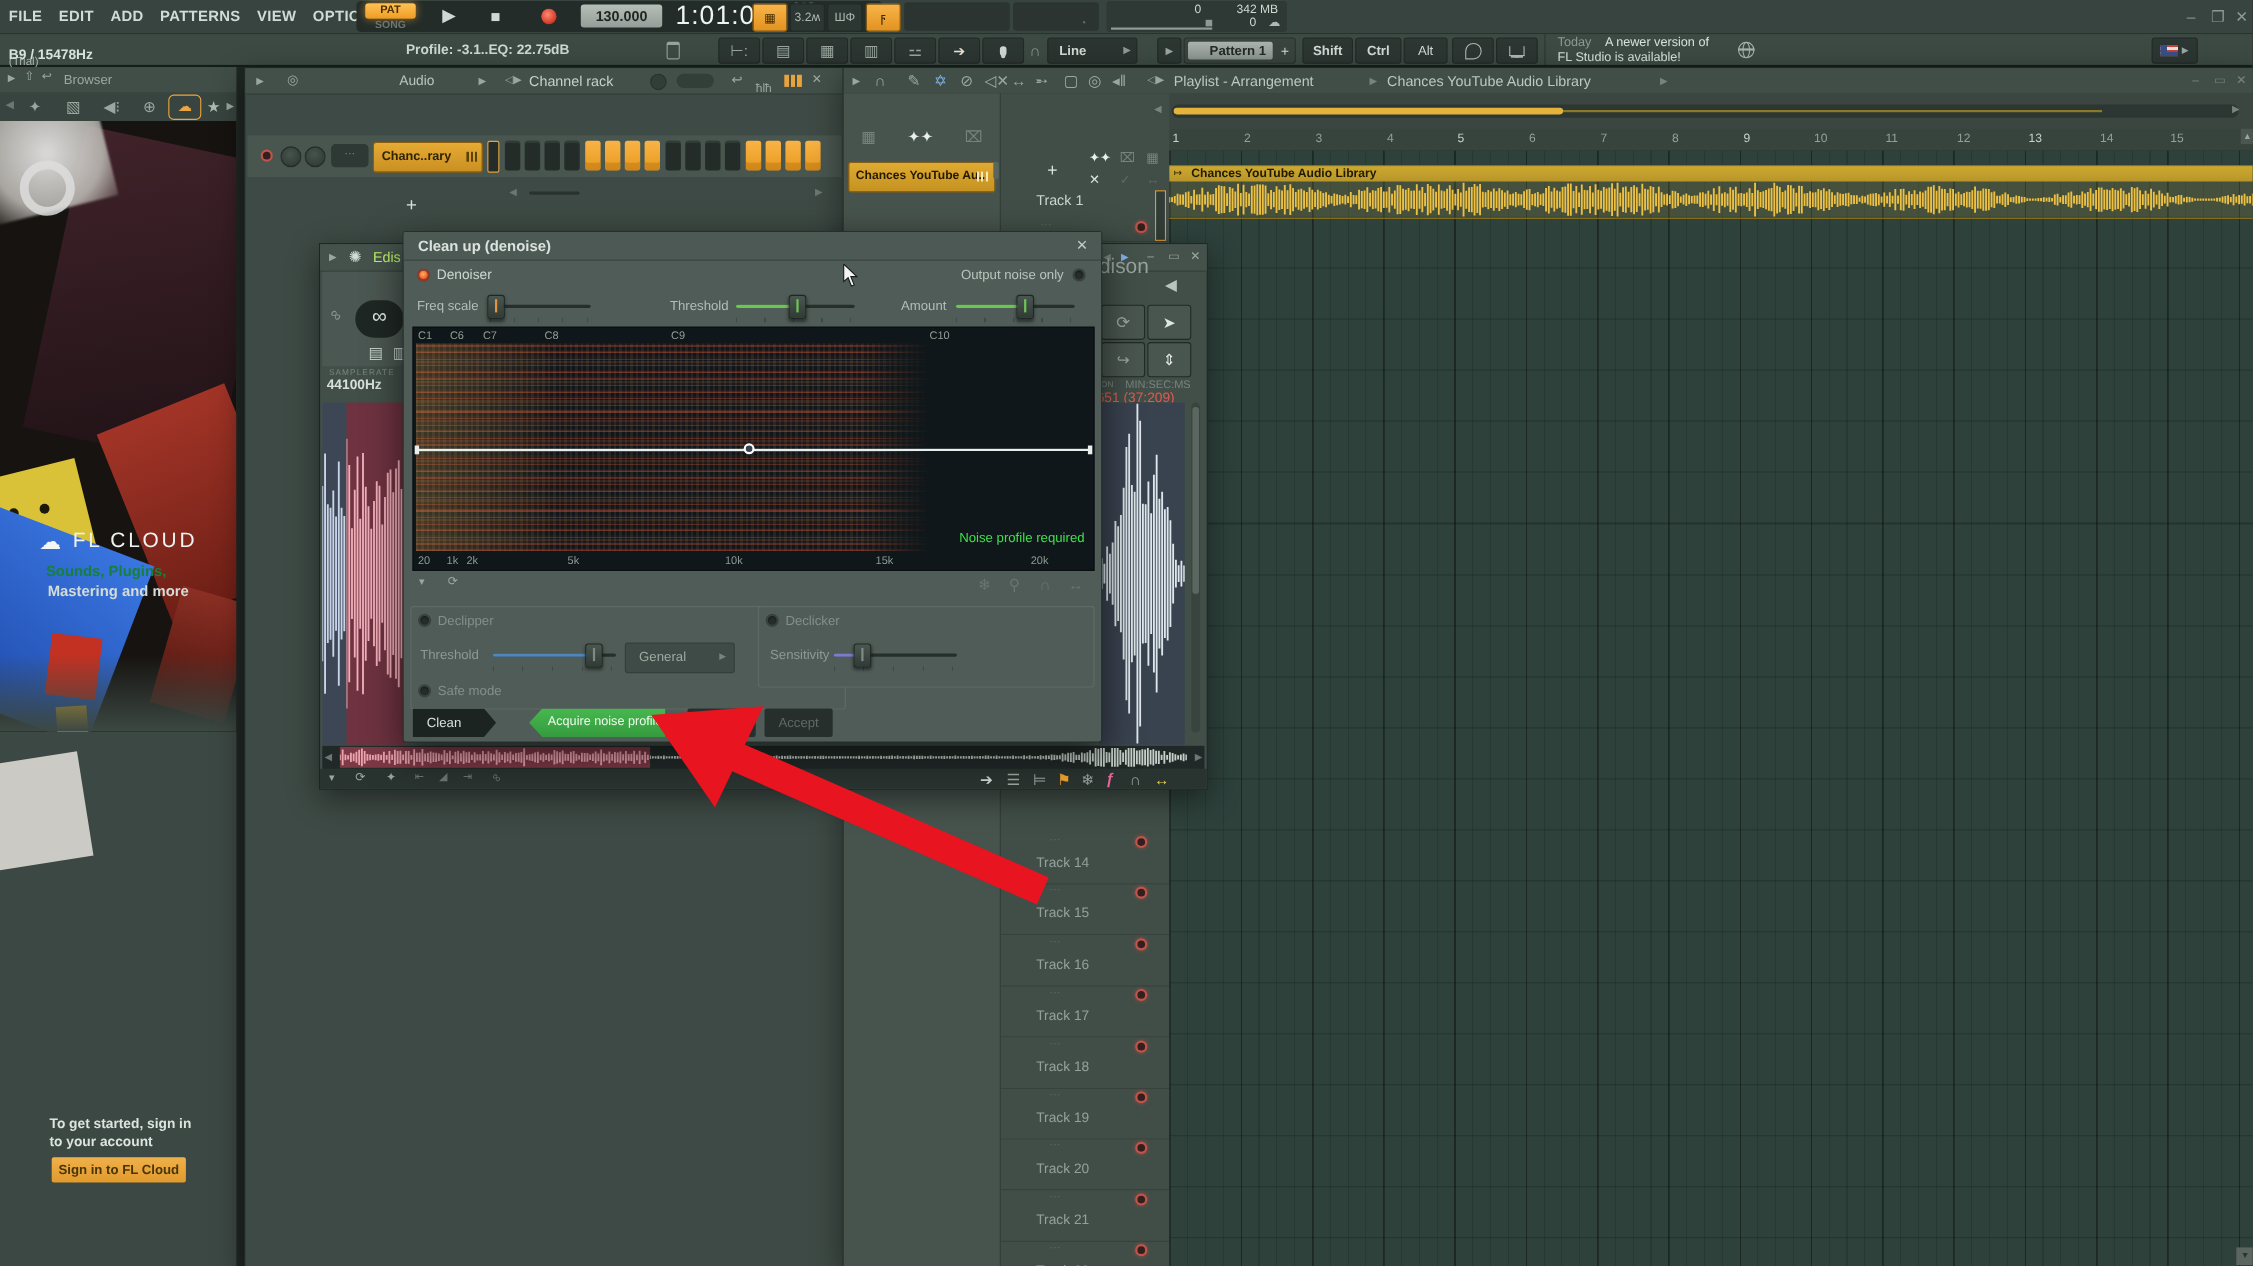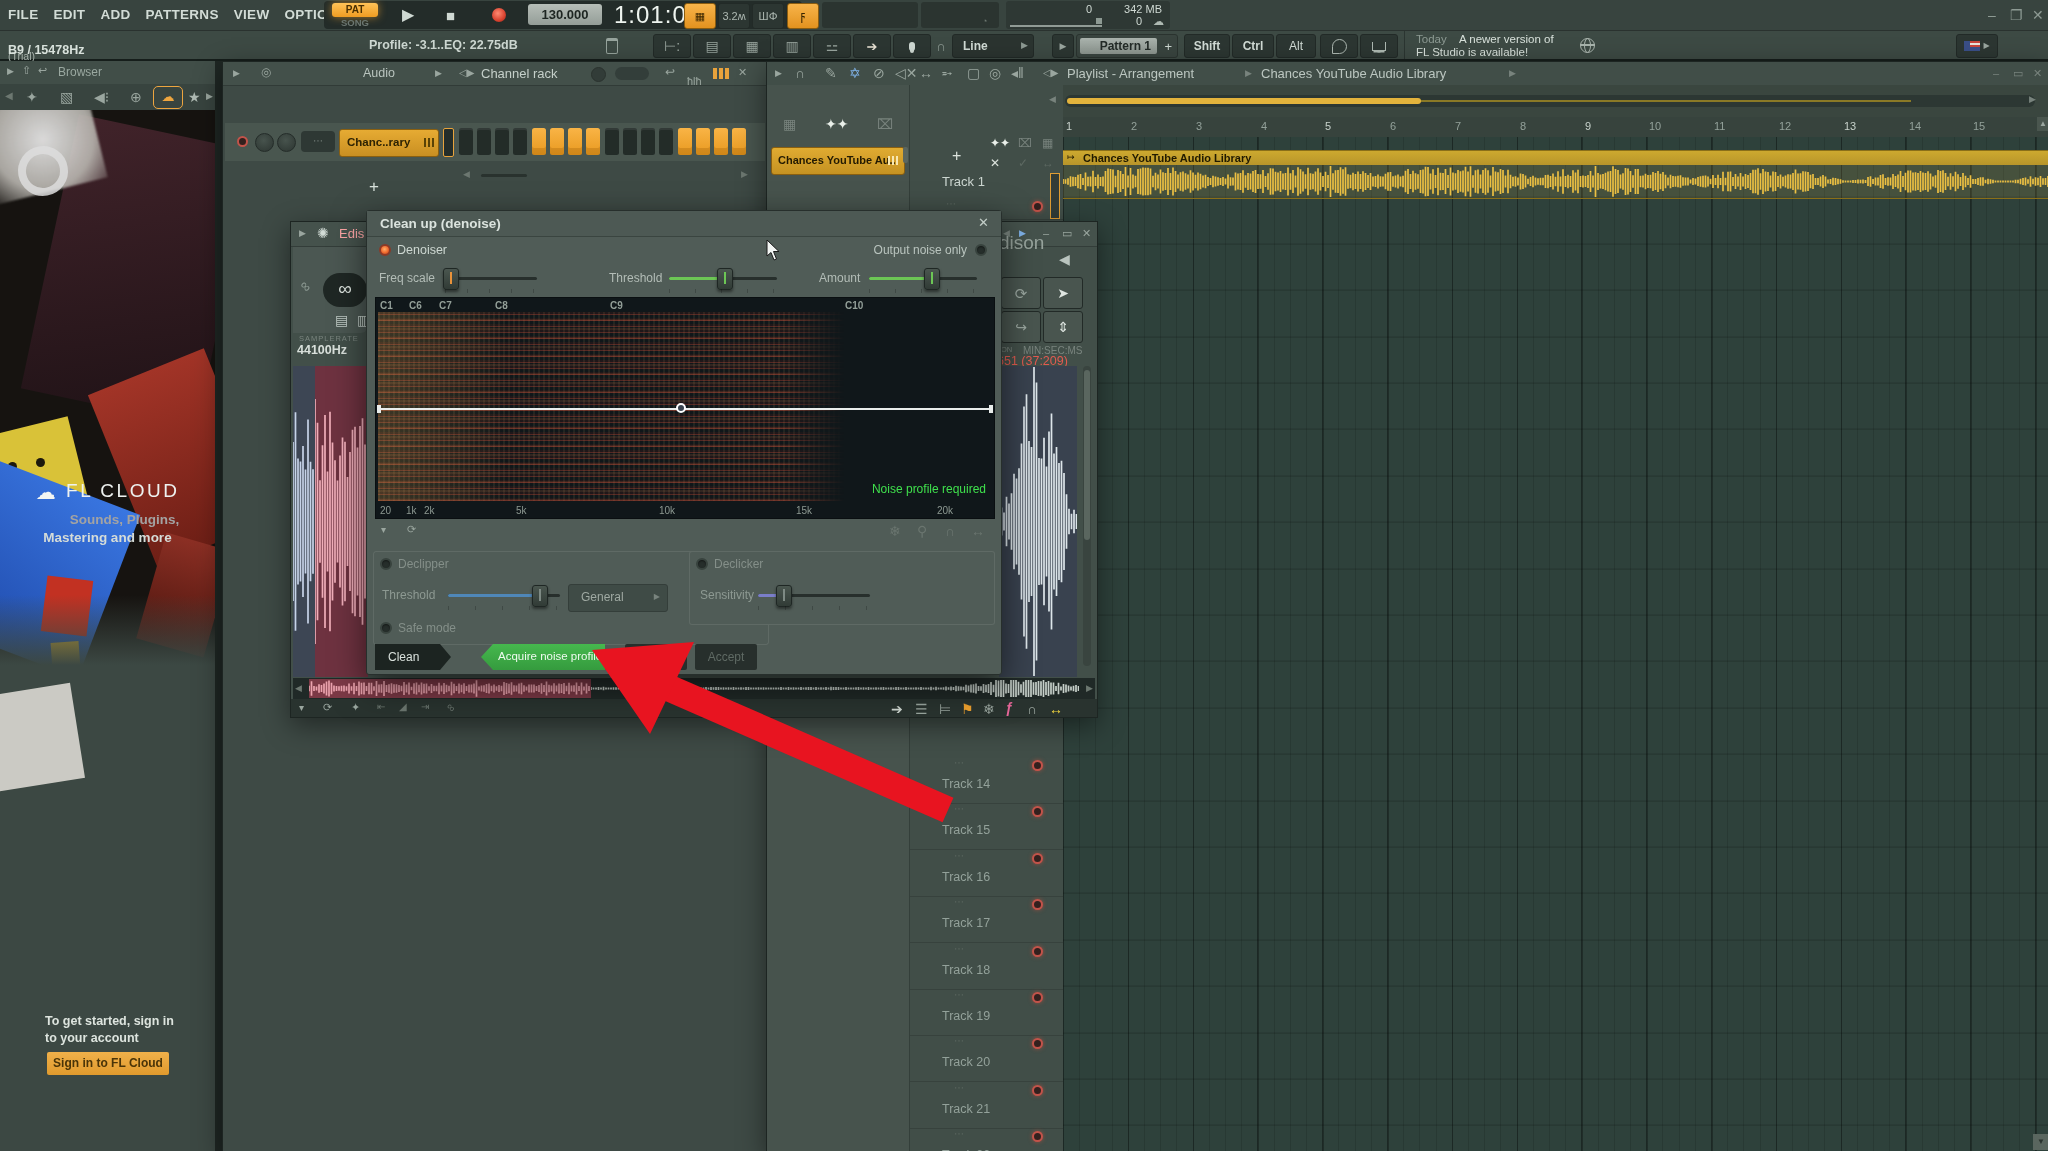--- a/index.html
+++ b/index.html
@@ -30,21 +30,21 @@
      background-position:0 0,0 0,0 13.6px,0 0;}
   .spec{background:#10171a;border:1px solid #0a0f11;}
   .spectex{position:absolute;left:2px;right:2px;top:14px;bottom:17px;
      background:
        linear-gradient(90deg,rgba(250,190,90,.20),rgba(250,190,90,0) 130px),
        repeating-linear-gradient(0deg,rgba(219,75,55,.34) 0 1px,rgba(130,32,26,.14) 1px 3px,rgba(0,0,0,0) 3px 6px),
        repeating-linear-gradient(0deg,rgba(245,125,70,.15) 0 2px,rgba(0,0,0,0) 2px 9px),
        repeating-linear-gradient(90deg,rgba(255,205,125,.08) 0 2px,rgba(0,0,0,0) 2px 5px);
      -webkit-mask:linear-gradient(90deg,#000 0 66%,transparent 76%);
      mask:linear-gradient(90deg,#000 0 66%,transparent 76%);}
-  .notelab{position:absolute;top:2px;font-size:10px;color:#939f98;font-weight:bold;}
+  .notelab{position:absolute;top:2px;font-size:10px;color:#939f98;}
   .freqlab{position:absolute;bottom:2px;font-size:10px;color:#8d9992;}
   .gbox{border:1px solid rgba(150,160,155,.22);border-radius:3px;}
   .barnum{position:absolute;top:3px;font-size:11px;color:#93a19a;}
   .barnum.b{color:#c7d2cb;}
   .trk{position:absolute;left:0;width:154px;height:46px;border-bottom:1px solid rgba(0,0,0,.15);}
   .trk .nm{position:absolute;left:32px;top:20px;font-size:12.5px;color:#93a19a;}
   .trk .dt{position:absolute;left:122px;top:3px;width:11px;height:11px;border-radius:50%;
            border:2px solid #c2534a;background:#33201e;box-sizing:border-box;box-shadow:0 0 4px rgba(230,80,60,.5);}
   .trk .mn{position:absolute;left:44px;top:0px;font-size:10px;color:#5d6962;letter-spacing:2px;}
   .cshape{position:absolute;}
@@ -174,21 +174,21 @@
       <div class="cshape" style="left:8px;top:352px;width:9px;height:9px;background:#1c180c;border-radius:50%;"></div>
       <div class="cshape" style="left:36px;top:348px;width:9px;height:9px;background:#1c180c;border-radius:50%;"></div>
       <div class="cshape" style="left:-38px;top:372px;width:152px;height:175px;background:linear-gradient(200deg,#3a77e2,#1e48a8);transform:rotate(21deg);"></div>
       <div class="cshape" style="left:44px;top:468px;width:46px;height:56px;background:#c23122;transform:rotate(7deg);"></div>
       <div class="cshape" style="left:52px;top:532px;width:28px;height:42px;background:#dfb02c;transform:rotate(-4deg);"></div>
       <div class="cshape" style="left:150px;top:430px;width:70px;height:110px;background:linear-gradient(#8c2f24,#4a150e);transform:rotate(16deg);"></div>
       <div class="cshape" style="left:0;top:370px;width:215px;text-align:center;">
         <span style="color:#f2f5f3;font-size:20px;vertical-align:-2px;">☁</span>
         <span style="color:#eef2f0;font-size:19px;letter-spacing:2.5px;margin-left:6px;">FL CLOUD</span>
       </div>
-      <div class="cshape tx" style="left:0;top:402px;width:193px;text-align:center;font-size:13.5px;font-weight:bold;color:#a3a3a3;padding-left:28px;">Sounds, Plugins,</div>
+      <div class="cshape tx" style="left:0;top:402px;width:193px;text-align:center;font-size:13.5px;font-weight:bold;color:#15803d;">Sounds, Plugins,</div>
       <div class="cshape tx" style="left:0;top:420px;width:215px;text-align:center;font-size:13.5px;font-weight:bold;color:#d5dcd8;">Mastering and more</div>
       <div class="cshape" style="left:0;bottom:0;width:215px;height:70px;background:linear-gradient(rgba(60,72,67,0),#3c4843);"></div>
     </div>
     <div class="cshape" style="left:-8px;top:628px;width:86px;height:96px;background:#d8d6cf;transform:rotate(-9deg);opacity:.92;position:absolute;"></div>
     <div class="a tx" style="left:45px;top:953px;font-size:12.5px;font-weight:bold;color:#dde4de;">To get started, sign in</div>
     <div class="a tx" style="left:45px;top:970px;font-size:12.5px;font-weight:bold;color:#dde4de;">to your account</div>
     <div class="a" style="left:47px;top:991px;width:122px;height:23px;background:linear-gradient(#f0b04a,#e09a2d);border-radius:2px;text-align:center;">
       <span style="font-size:12px;font-weight:bold;color:#4a3408;line-height:23px;">Sign in to FL Cloud</span>
     </div>
   </div>
@@ -385,21 +385,21 @@
     </div>
 
     <span class="a" style="left:1270px;top:55px;width:12px;height:14px;background:#4a564f;color:#9aa69f;font-size:8px;text-align:center;line-height:14px;">▲</span>
     <span class="a" style="left:1266px;top:1072px;width:16px;height:16px;background:#5a665f;color:#2a332f;font-size:8px;text-align:center;line-height:16px;">▼</span>
   </div>
 
   <div class="a win" style="left:290px;top:221px;width:806px;height:495px;background:#424f49;">
     <div class="a" style="left:0;top:0;width:806px;height:24px;background:#45524c;border-bottom:1px solid #333d39;">
       <span class="ic a" style="left:8px;top:7px;font-size:9px;">▶</span>
       <span class="ic a" style="left:26px;top:4px;color:#d2dcd6;">✺</span>
-      <span class="a tx" style="left:48px;top:4px;font-size:13px;color:#fca5a5;">Edis</span>
+      <span class="a tx" style="left:48px;top:4px;font-size:13px;color:#bef264;">Edis</span>
       <span class="ic a" style="left:712px;top:7px;font-size:9px;color:#78837d;">◀</span>
       <span class="ic a" style="left:728px;top:7px;font-size:9px;color:#7fb2e8;">▶</span>
       <span class="ic a" style="left:752px;top:6px;font-size:11px;">‒</span>
       <span class="ic a" style="left:771px;top:6px;font-size:11px;">▭</span>
       <span class="ic a" style="left:791px;top:6px;font-size:11px;">✕</span>
     </div>
 
     <span class="a tx" style="left:708px;top:10px;font-size:19px;color:#97a39c;">dison</span>
     <span class="ic a" style="left:768px;top:30px;font-size:14px;color:#b9c4be;">◀</span>
     <div class="a" style="left:2px;top:25px;width:74px;height:86px;background:#4b5752;border-radius:0 0 6px 0;">

